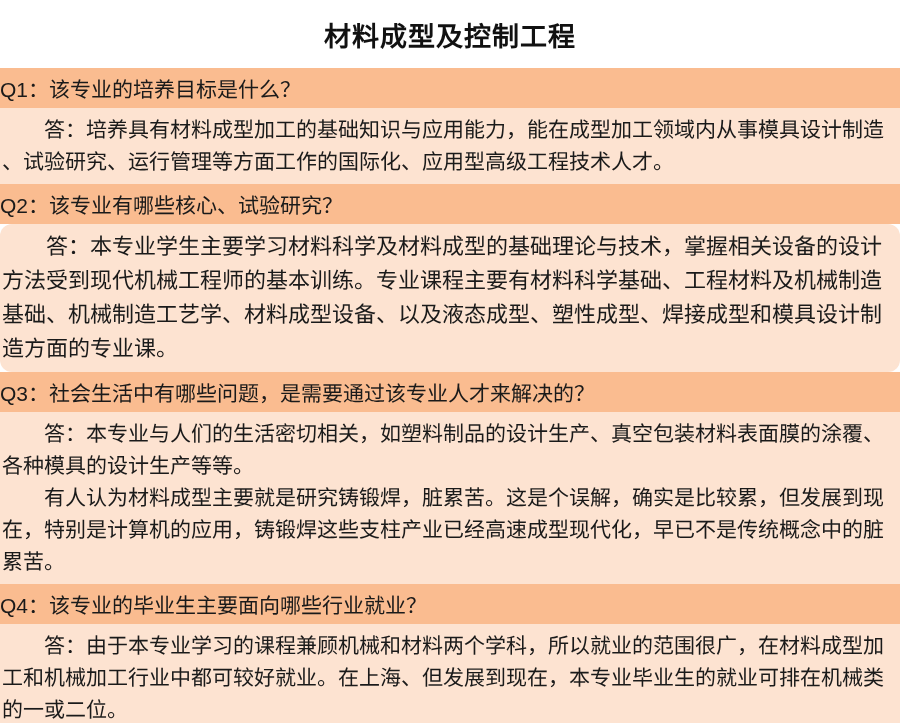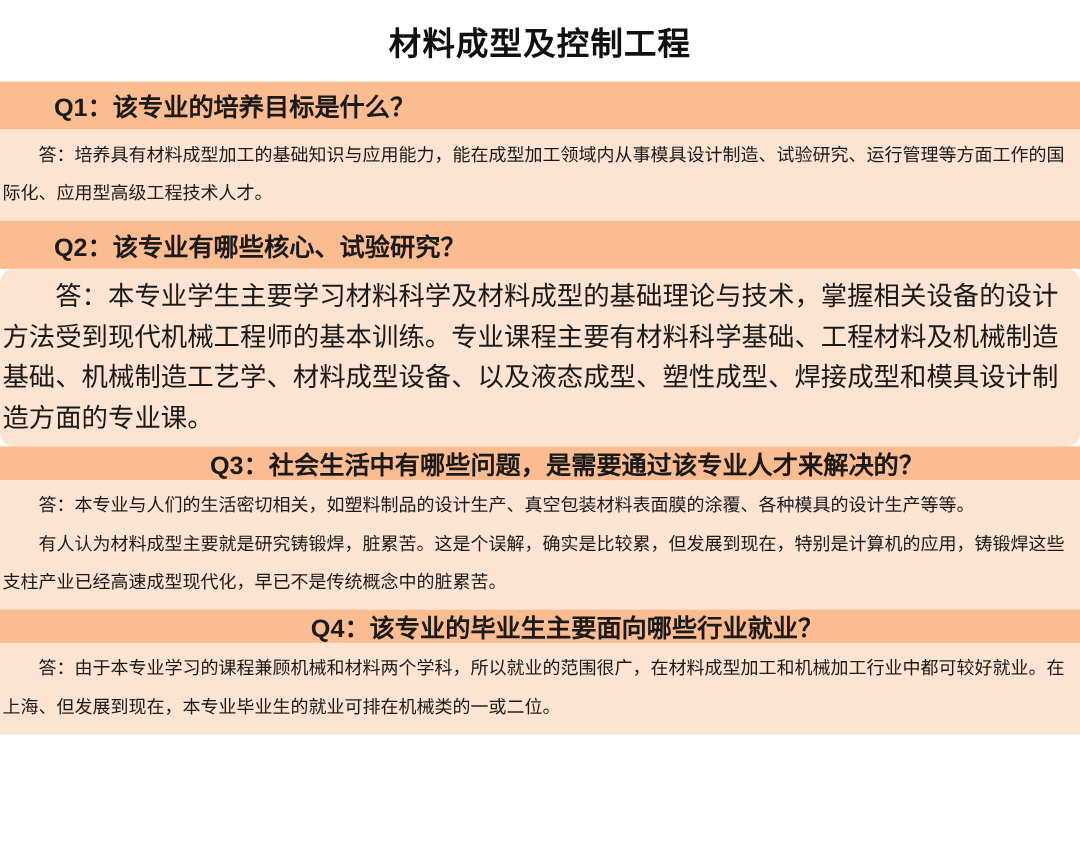--- a/index.html
+++ b/index.html
@@ -35,32 +35,31 @@
   .title-bar h1 {
     font-size: 27px;
     font-weight: bold;
     letter-spacing: 1px;
     color: #111;
   }
   .q-bar {
     background: var(--color-q-bar);
     display: flex;
     align-items: center;
-    padding-left: 45px;
     font-size: 21px;
-    font-weight: bold;
+    font-weight: normal;
     flex: 0 0 auto;
     color: var(--color-text);
   }
   .q-bar.tall { height: 40px; }
-  .q-bar.short { height: 28px; justify-content: center; }
+  .q-bar.short { height: 40px; }
   .answer {
     background: var(--color-answer-bg);
     padding: 6px 2px;
-    font-size: 15px;
+    font-size: 21px;
     line-height: 32px;
     flex: 0 0 auto;
     color: var(--color-text);
   }
   .answer.a2 { font-size: 22px; line-height: 34px; border-radius: 12px; }
   .answer p {
     text-indent: 2em;
     word-break: break-all;
     line-break: anywhere;
   }

